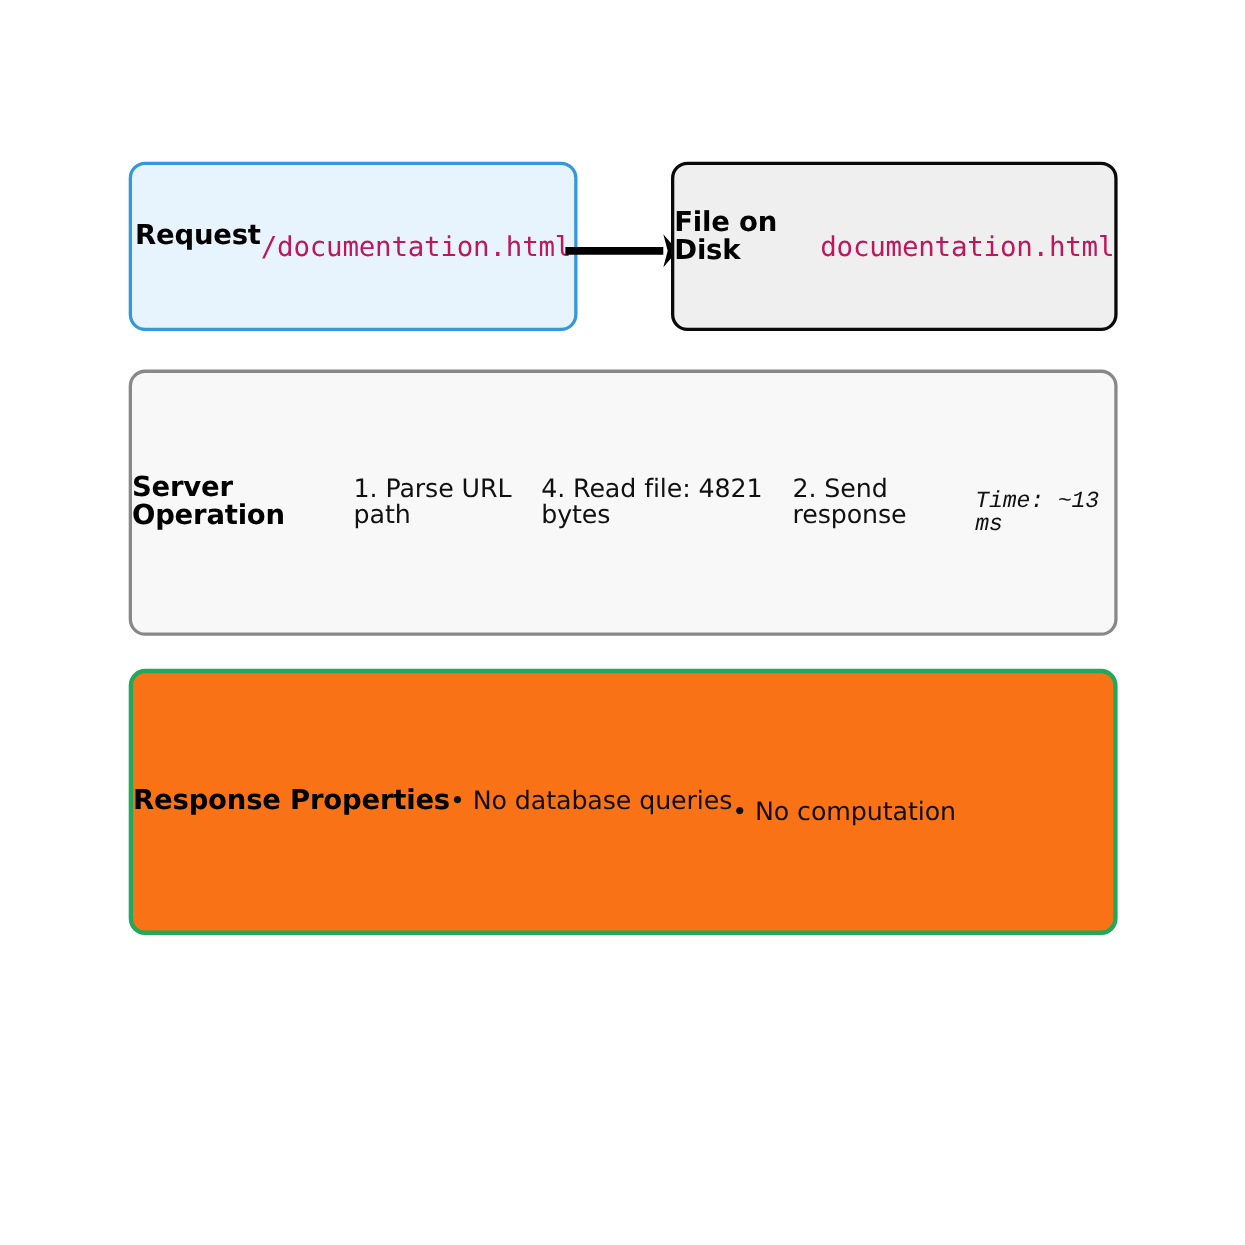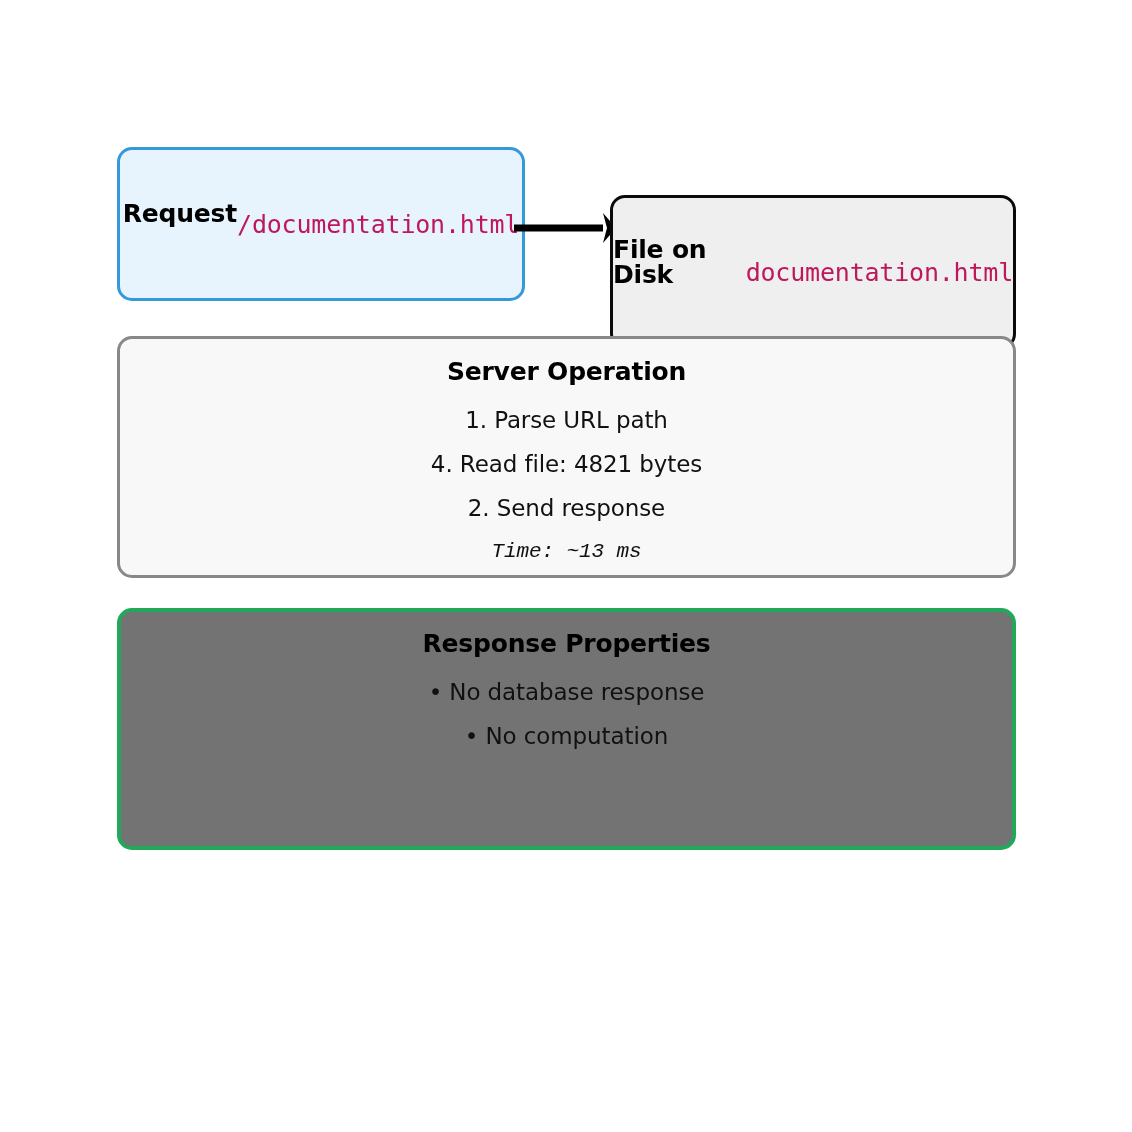--- a/index.html
+++ b/index.html
@@ -42,21 +42,20 @@
   }
   
   #file-node {
     left: 610px;
     top: 147px;
     width: 406px;
     height: 154px;
     background: #efefef;
     border: 3px solid #0a0a0a;
     border-radius: 15px;
-    margin-top: 48px;
   }
 
   .node-title {
     font-size: 25px;
     font-weight: bold;
     color: #000000;
     letter-spacing: -0.2px;
     line-height: 1;
     margin-bottom: 21px;
   }
@@ -77,35 +76,35 @@
     height: 46px;
   }
 
   
   .panel {
     position: absolute;
     box-sizing: border-box;
     left: 117px;
     width: 899px;
     display: flex;
-    flex-direction: column;
+    flex-direction: row;
     align-items: center;
   }
   #server-panel {
     top: 336px;
     height: 242px;
     background: #f8f8f8;
     border: 3px solid #888888;
     border-radius: 15px;
     padding-top: 20px;
   }
   #response-panel {
     top: 608px;
     height: 242px;
-    background: #737373;
+    background: #f97316;
     border: 4px solid #22a85a;
     border-radius: 15px;
     padding-top: 19px;
   }
 
   .panel-title {
     font-size: 25px;
     font-weight: bold;
     color: #000000;
     line-height: 1;
@@ -152,17 +151,17 @@
   <div class="panel" id="server-panel">
     <div class="panel-title">Server Operation</div>
     <div class="panel-line">1. Parse URL path</div>
     <div class="panel-line">4. Read file: 4821 bytes</div>
     <div class="panel-line">2. Send response</div>
     <div class="panel-line is-italic">Time: ~13 ms</div>
   </div>
 
   <div class="panel" id="response-panel">
     <div class="panel-title">Response Properties</div>
-    <div class="panel-line">• No database response</div>
+    <div class="panel-line">• No database queries</div>
     <div class="panel-line last">• No computation</div>
   </div>
 
 </div>
 
 </body></html>

